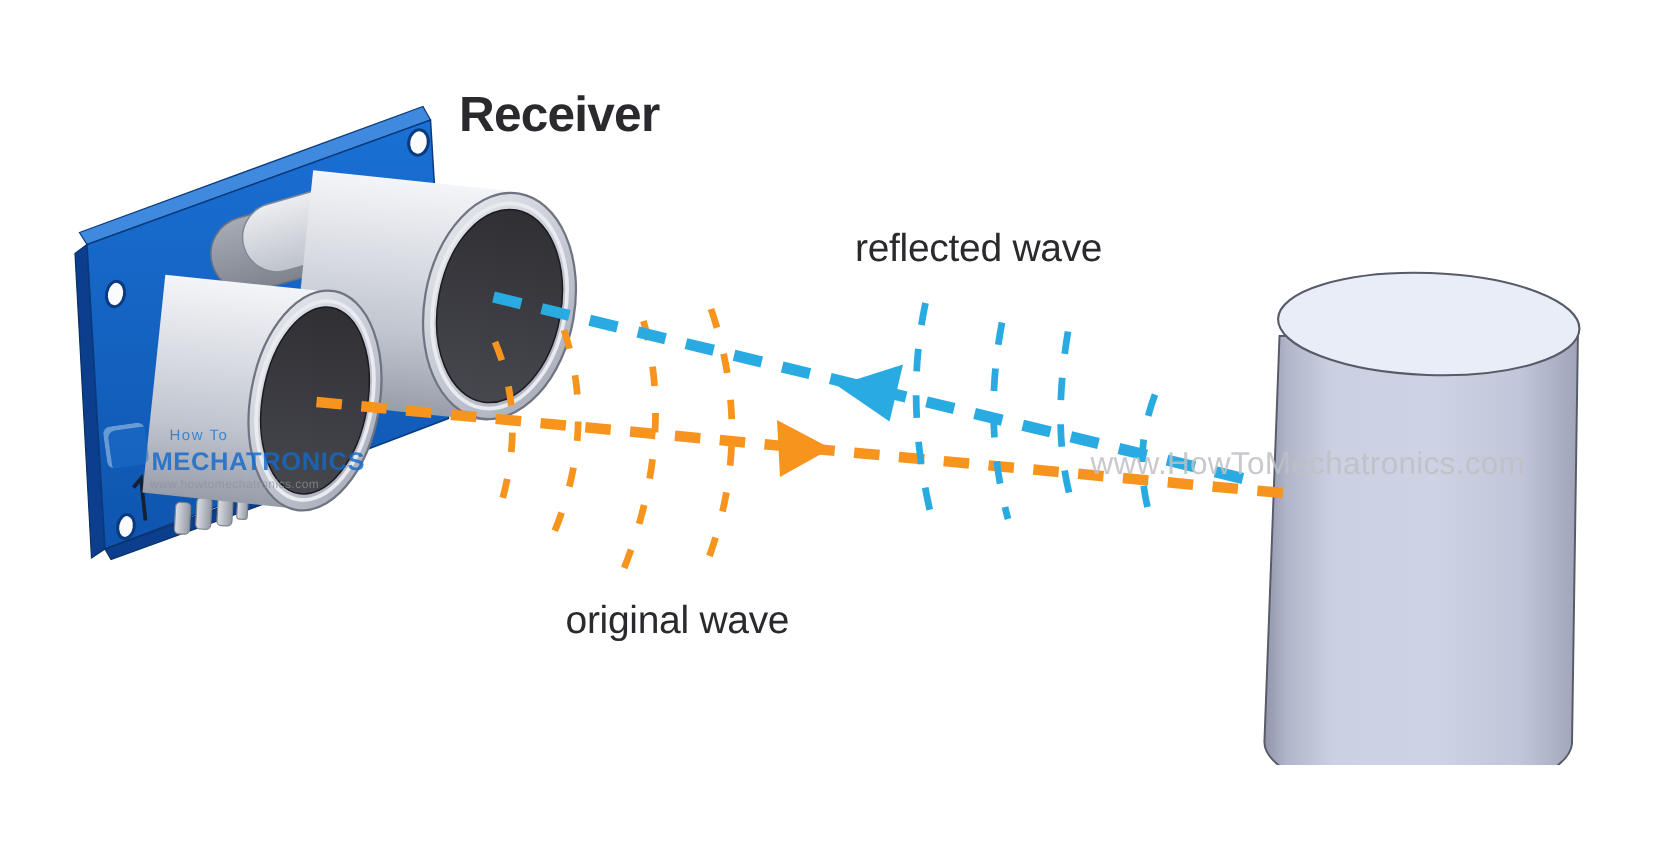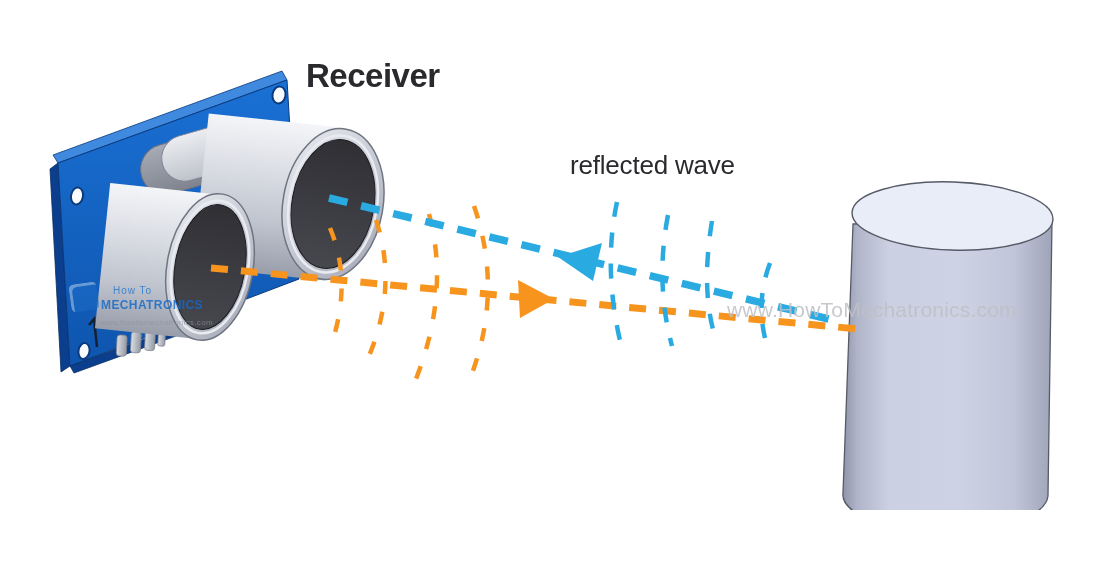--- a/index.html
+++ b/index.html
@@ -29,21 +29,21 @@
   .transmitter-lbl{left:27px;top:377px;}
   .reflected-lbl{left:570px;top:152px;}
   .original-lbl{left:377px;top:400px;}
   .logo-icon{
     position:absolute;left:70px;top:283px;width:28px;height:28px;border-radius:5px;
     background:rgba(30,110,200,0.50);transform:rotate(-8deg);
     box-shadow:inset 3px 3px 0 rgba(255,255,255,0.35);
   }
   .logo-line1{position:absolute;left:113px;top:285px;font-size:10px;font-weight:400;
     color:rgba(25,115,205,0.78);letter-spacing:1px;}
-  .logo-line2{position:absolute;left:101px;top:298px;font-size:12px;font-weight:700;
+  .logo-line2{position:absolute;left:101px;top:298px;font-size:17px;font-weight:700;
     color:rgba(20,105,200,0.82);letter-spacing:0.4px;text-align:center;}
   .logo-line3{position:absolute;left:100px;top:318px;font-size:8px;font-weight:400;
     color:rgba(140,145,155,0.70);letter-spacing:0.3px;}
   .orange-stroke{stroke:var(--orange);}
   .blue-stroke{stroke:var(--wave-blue);}
   .orange-fill{fill:var(--orange);}
   .blue-fill{fill:var(--wave-blue);}
   .pcb-face{fill:url(#pcbGrad);stroke:#0A3A7D;stroke-width:1;}
   .pcb-top{fill:var(--pcb-blue-light);stroke:#0A3A7D;stroke-width:0.8;}
   .pcb-side{fill:var(--pcb-blue-dark);stroke:#082E63;stroke-width:0.8;}
@@ -159,20 +159,21 @@
         <path d="M 712,221 Q 700,294 717,343"></path>
         <path d="M 770,263 Q 756,300 765,338"></path>
       </g>
       <line x1="329" y1="198" x2="841" y2="322" class="blue-stroke" stroke-width="7.5" stroke-dasharray="19 14"></line>
       <polygon points="558,257 602,243 593,281" class="blue-fill"></polygon>
     </g>
   </svg>
 
   <div class="lbl lbl-lg receiver-lbl">Receiver</div>
   <div class="lbl lbl-md reflected-lbl">reflected wave</div>
+  <div class="lbl lbl-md original-lbl">original wave</div>
 
   <div class="watermark">www.HowToMechatronics.com</div>
   <div class="logo-icon"></div>
   <div class="logo-line1">How To</div>
   <div class="logo-line2">MECHATRONICS</div>
   <div class="logo-line3">www.howtomechatronics.com</div>
 
 </div>
 
 </body></html>

